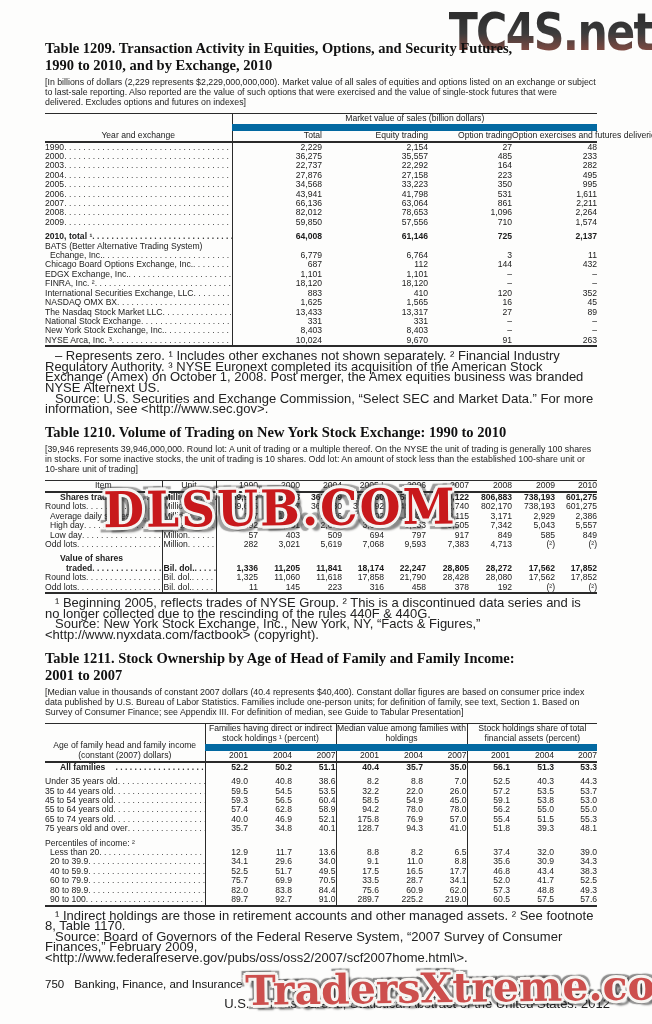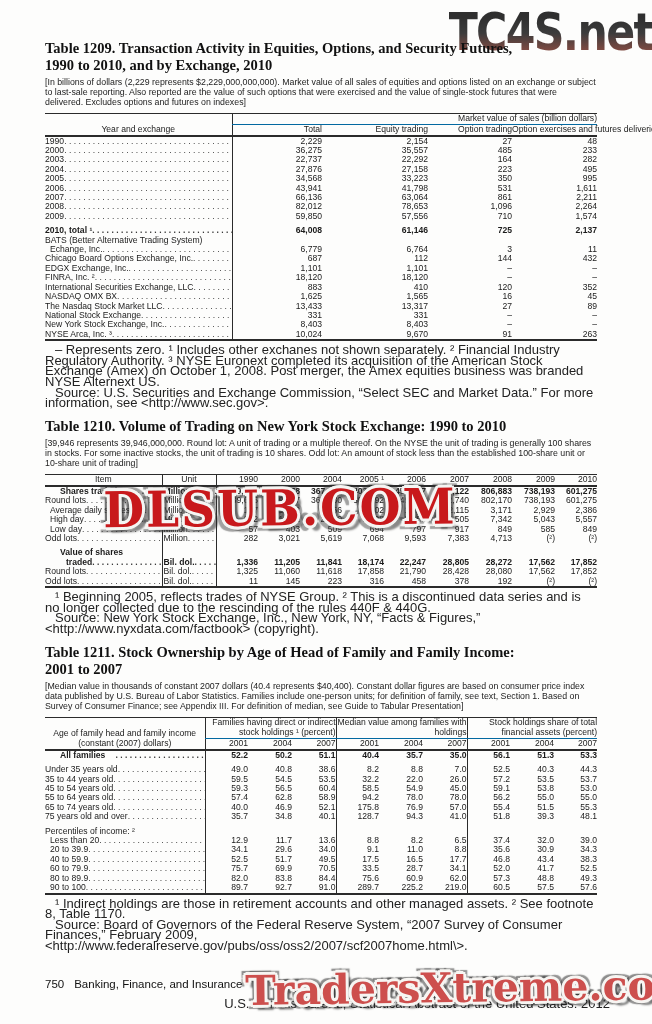--- a/index.html
+++ b/index.html
@@ -26,21 +26,21 @@
     border-collapse:collapse;table-layout:fixed;width:552px;
     font-size:8.6px;color:#1b1b1b;margin-top:6px;
     border-top:1px solid #2b2b2b;border-bottom:2px solid #2b2b2b;
   }
   table.t thead{border-bottom:2px solid #2b2b2b;}
   .t th{font-weight:normal;}
   .t td,.t th{padding:0;vertical-align:bottom;}
   .t td{line-height:9.4px;}
   .t thead th{line-height:9.8px;}
   .stub{text-align:center;vertical-align:middle;padding:2px 2px;}
-  .grp{text-align:right;border-bottom:1px solid #0369a1;padding:2px 3px 2px 3px;vertical-align:middle;}
+  .grp{text-align:center;border-bottom:7px solid #0369a1;padding:2px 3px 2px 3px;vertical-align:middle;}
   .grp-noline{text-align:center;padding:2px 3px;vertical-align:middle;}
   .num{text-align:right;padding-right:9px;white-space:nowrap;}
   .yh{padding:2px 9px 2px 0;}
   .vr{border-left:1px solid #2b2b2b;}
   tr.gap td{padding-top:5px;}
   tr.b td{font-weight:bold;}
   .lwrap{display:flex;overflow:hidden;align-items:baseline;}
   .lt{white-space:nowrap;}
   .dots{flex:1 1 auto;overflow:hidden;white-space:nowrap;color:#3a3a3a;}
   .dots::after{content:" . . . . . . . . . . . . . . . . . . . . . . . . . . . . . . . . . . . . . . . . . . . . . . . . . . . . .";}

